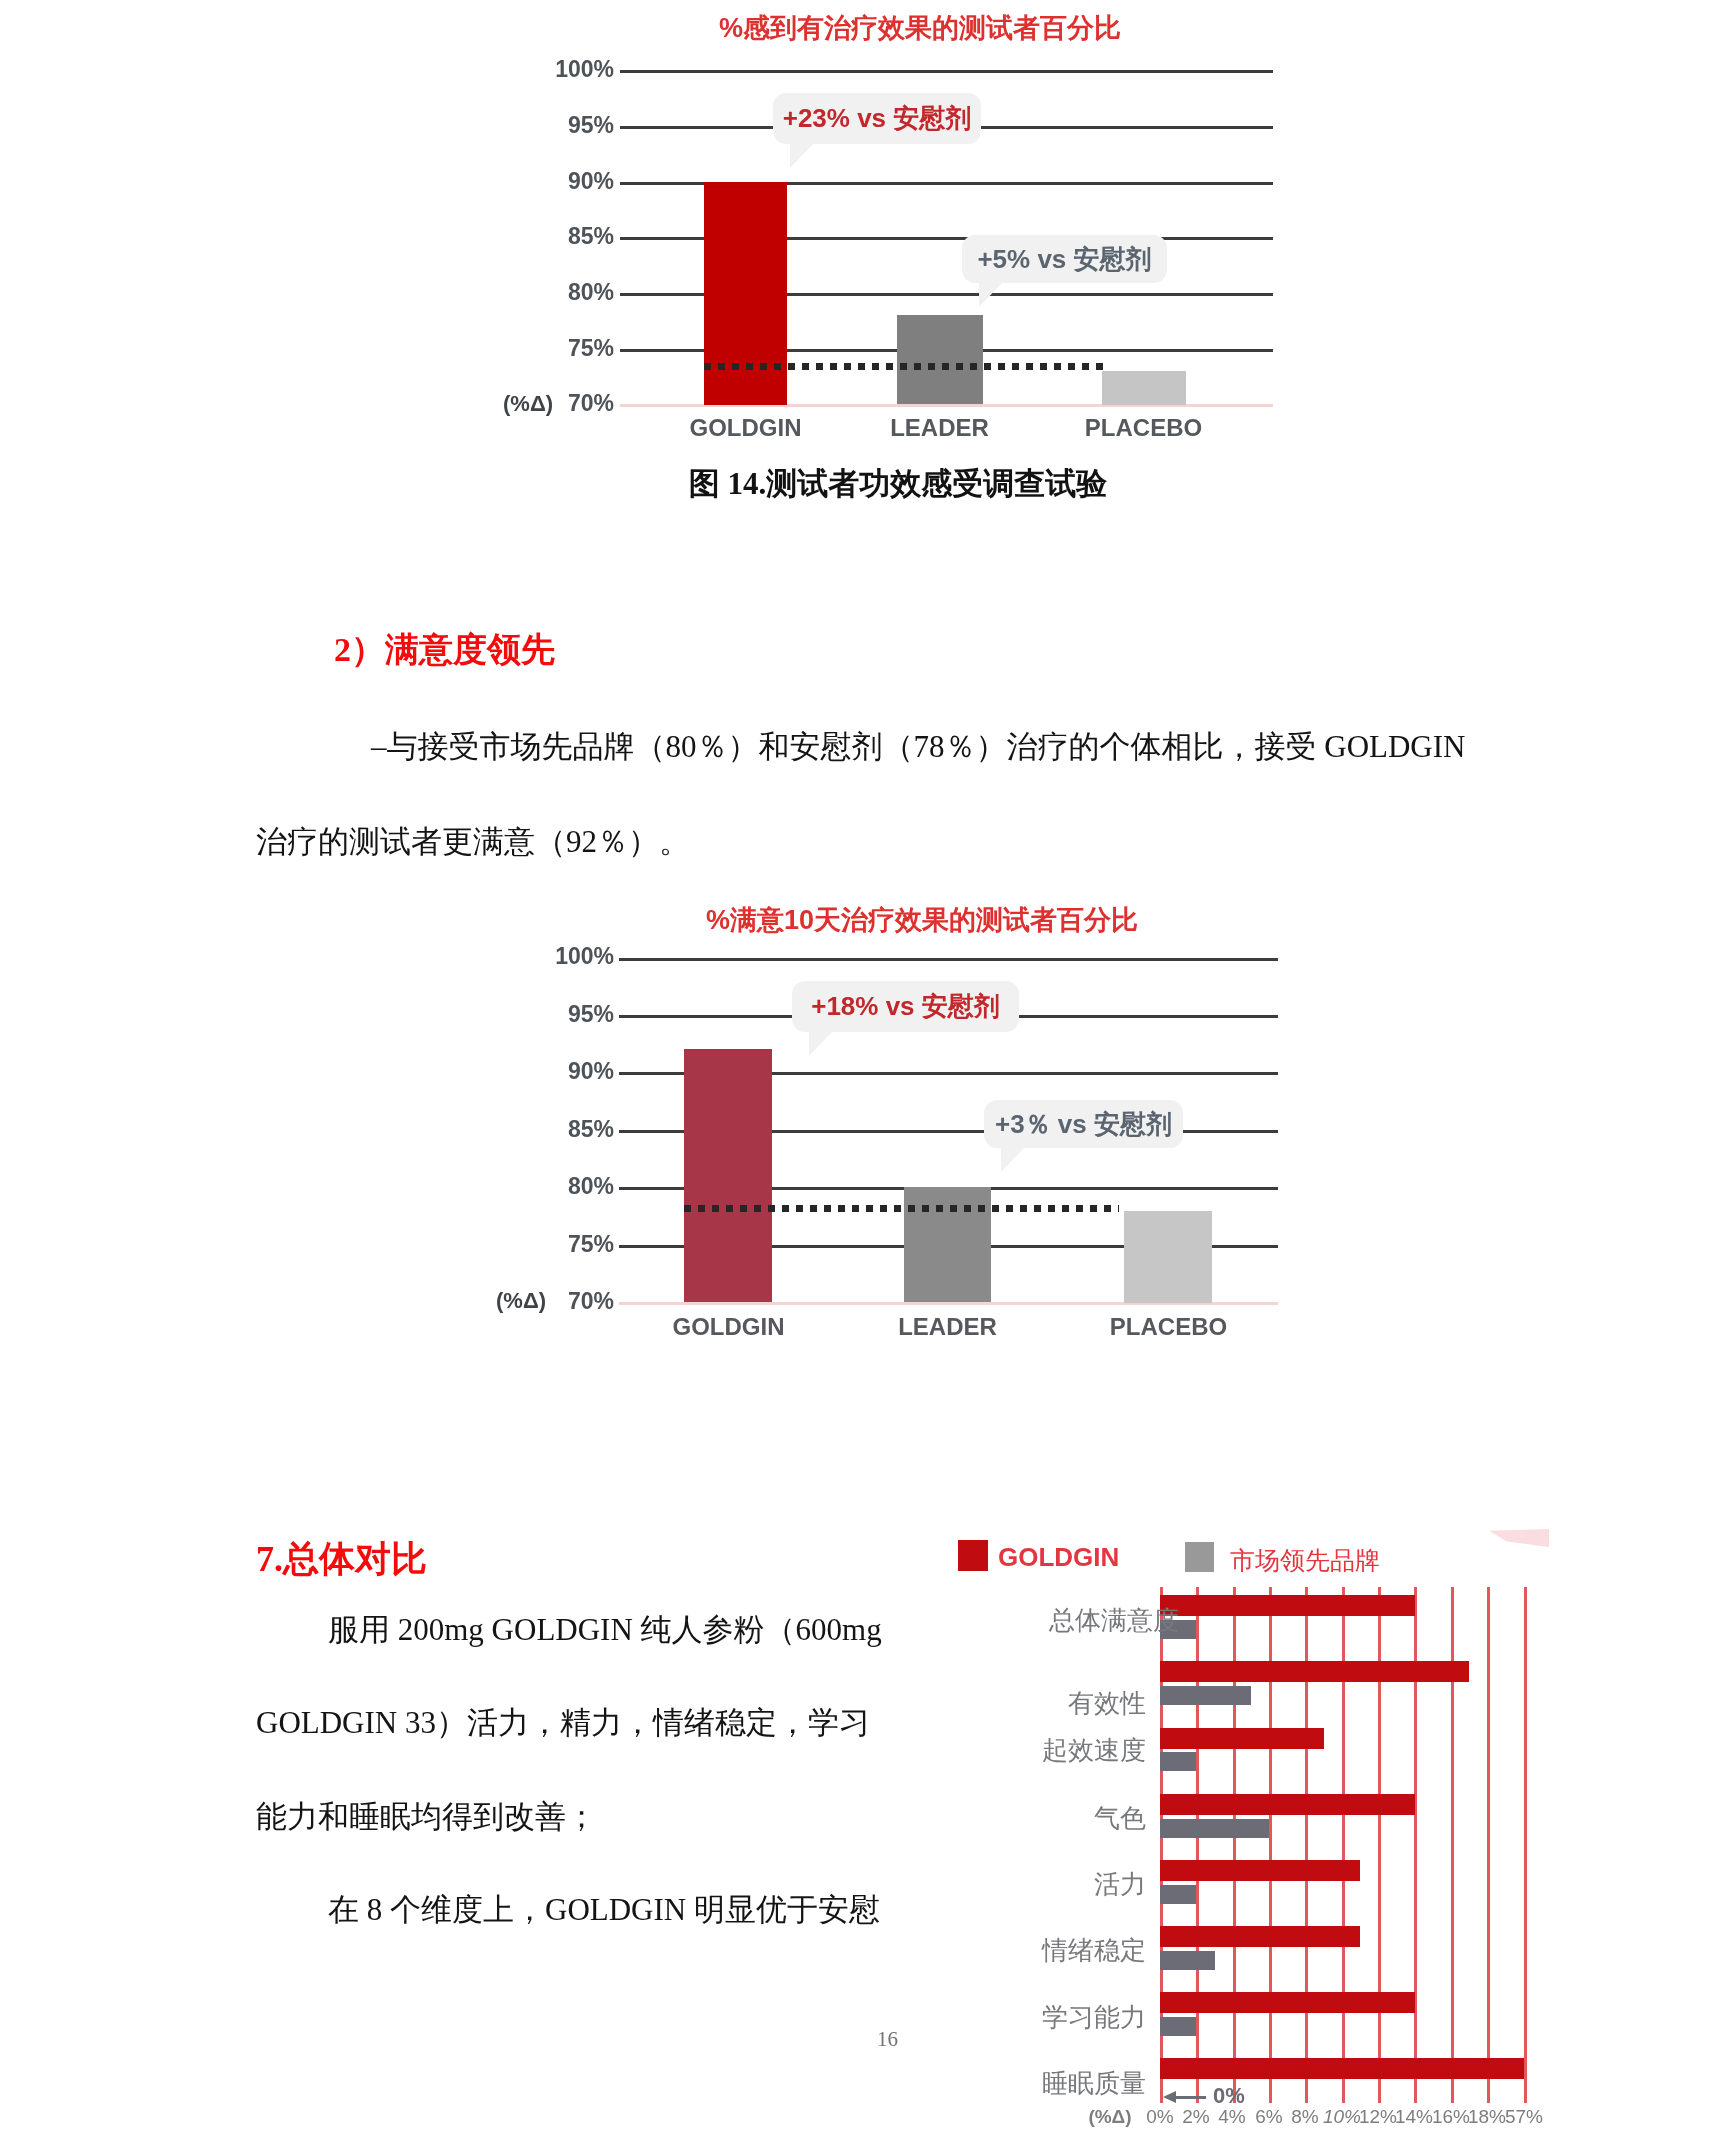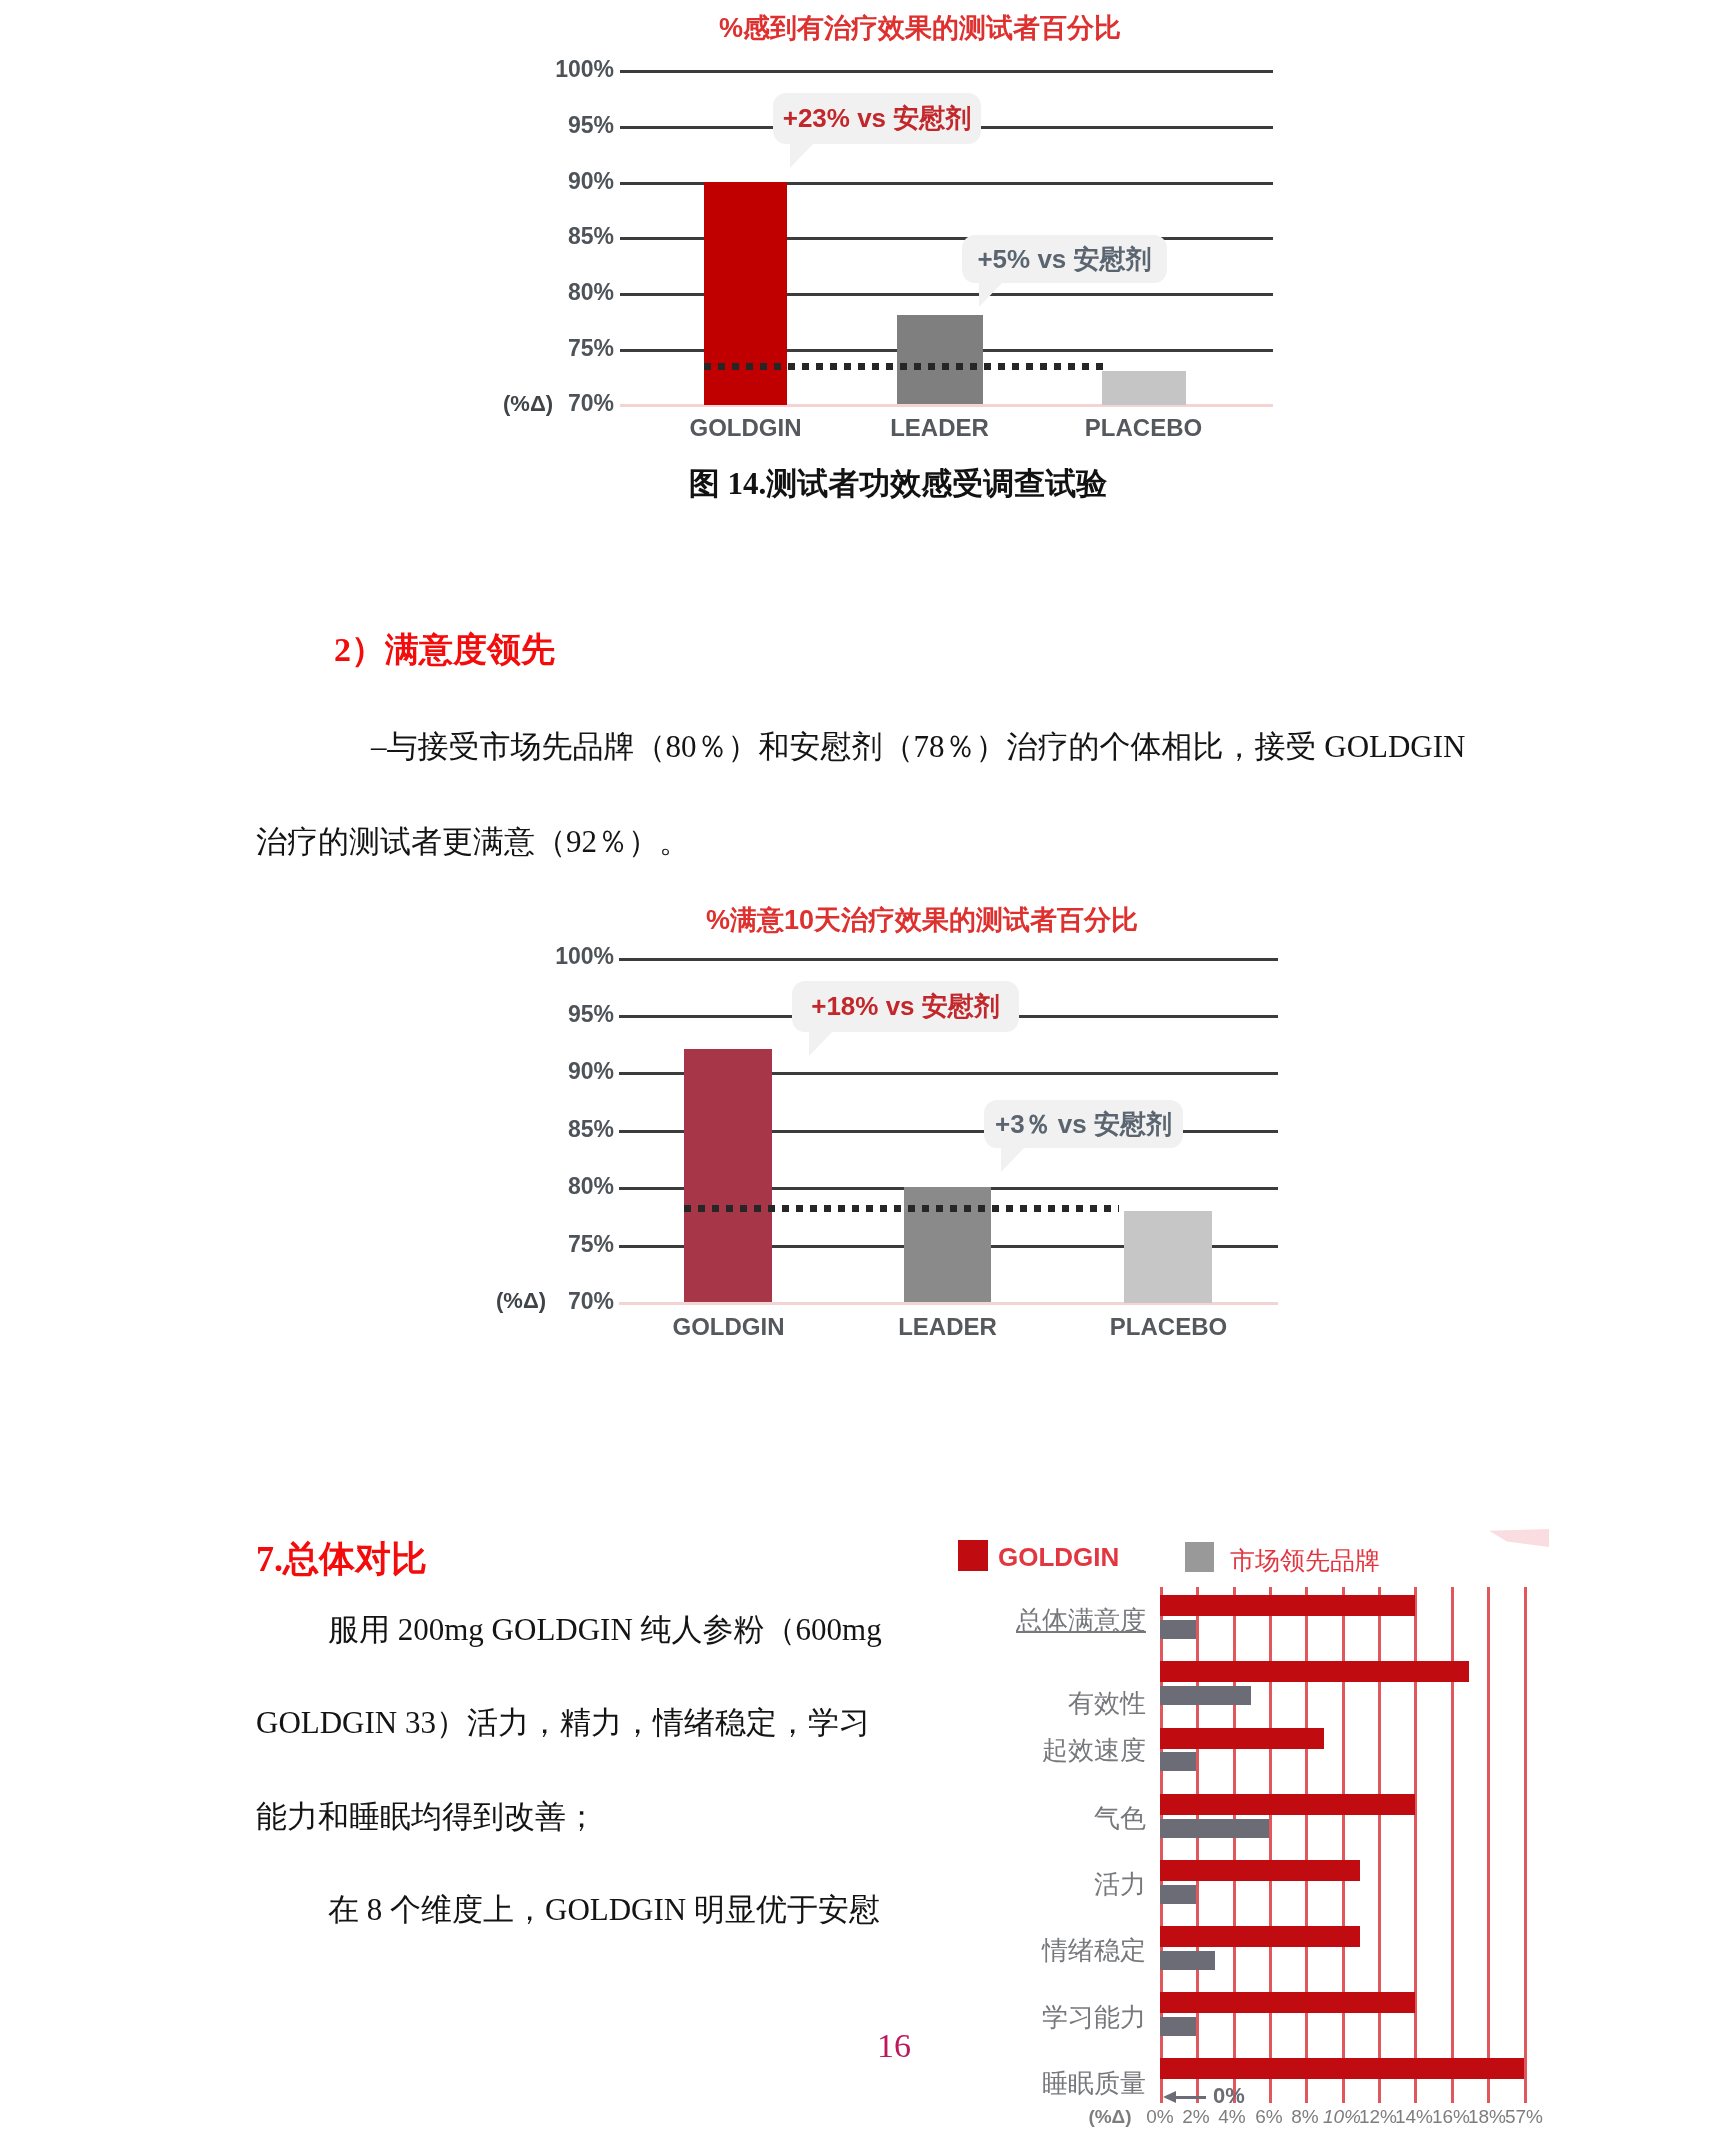--- a/index.html
+++ b/index.html
@@ -29,21 +29,21 @@
     border-top:26.5px solid #f1f1f1;border-right:25px solid transparent;}
   .hcat{font-size:26px;color:#77787c;text-align:right;white-space:nowrap;}
   .hgrid{width:2.5px;background:#e0585c;}
   .haxis{font-size:19px;color:#7e7e7e;text-align:center;white-space:nowrap;}
   .legend-label{font-size:26px;font-weight:bold;color:#e23740;white-space:nowrap;}
   .legend-label.light{font-weight:normal;font-size:25px;}
   .zero-note{font-size:22px;font-weight:bold;color:#6c6c76;white-space:nowrap;}
   .arrow-line{height:2.5px;background:#6c6c76;}
   .arrow-head{width:0;height:0;border-right:13.2px solid #6c6c76;border-top:6.6px solid transparent;border-bottom:6.6px solid transparent;}
   .pink-wedge{width:60px;height:18px;background:#f9dde0;clip-path:polygon(0 10%,100% 0,100% 100%,30% 70%);}
-  .pagenum{font-size:34px;color:#be185d;}
+  .pagenum{font-size:21px;color:#737373;}
 </style>
 </head>
 <body>
 
 <div id="page">
 
   <div class="abs chart-title" style="left:548px;top:10px;width:744px;">%感到有治疗效果的测试者百分比</div>
   <div id="fig14" class="abs" style="left:0;top:0;width:1728px;height:513px;">
       <div class="abs gridline" style="left: 620px; top: 70px; width: 653px;"></div>
       <div class="abs ytick" style="left: 523px; top: 56px;">100%</div>
@@ -138,21 +138,21 @@
       <div class="abs hgrid" style="left: 1269px; top: 15px; height: 516px;"></div>
       <div class="abs hgrid" style="left: 1305px; top: 15px; height: 516px;"></div>
       <div class="abs hgrid" style="left: 1342px; top: 15px; height: 516px;"></div>
       <div class="abs hgrid" style="left: 1378px; top: 15px; height: 516px;"></div>
       <div class="abs hgrid" style="left: 1414px; top: 15px; height: 516px;"></div>
       <div class="abs hgrid" style="left: 1451px; top: 15px; height: 516px;"></div>
       <div class="abs hgrid" style="left: 1487px; top: 15px; height: 516px;"></div>
       <div class="abs hgrid" style="left: 1524px; top: 15px; height: 516px;"></div>
       <div class="abs" style="left: 1160px; top: 23px; width: 255px; height: 20.7px; background: rgb(192, 12, 17);"></div>
       <div class="abs" style="left: 1160px; top: 48px; width: 36px; height: 19px; background: rgb(108, 108, 118);"></div>
-      <div class="abs hcat" style="left: 881px; top: 31px; width: 265px; text-decoration: underline;">总体满意度</div>
+      <div class="abs hcat" style="left: 914px; top: 31px; width: 265px;">总体满意度</div>
       <div class="abs" style="left: 1160px; top: 89px; width: 309px; height: 20.7px; background: rgb(192, 12, 17);"></div>
       <div class="abs" style="left: 1160px; top: 114px; width: 91px; height: 19px; background: rgb(108, 108, 118);"></div>
       <div class="abs hcat" style="left: 881px; top: 91px; width: 265px; margin-top: 23px;">有效性</div>
       <div class="abs" style="left: 1160px; top: 156px; width: 164px; height: 20.7px; background: rgb(192, 12, 17);"></div>
       <div class="abs" style="left: 1160px; top: 180px; width: 36px; height: 19px; background: rgb(108, 108, 118);"></div>
       <div class="abs hcat" style="left: 881px; top: 161px; width: 265px;">起效速度</div>
       <div class="abs" style="left: 1160px; top: 222px; width: 255px; height: 20.7px; background: rgb(192, 12, 17);"></div>
       <div class="abs" style="left: 1160px; top: 247px; width: 109px; height: 19px; background: rgb(108, 108, 118);"></div>
       <div class="abs hcat" style="left: 881px; top: 229px; width: 265px;">气色</div>
       <div class="abs" style="left: 1160px; top: 288px; width: 200px; height: 20.7px; background: rgb(192, 12, 17);"></div>

